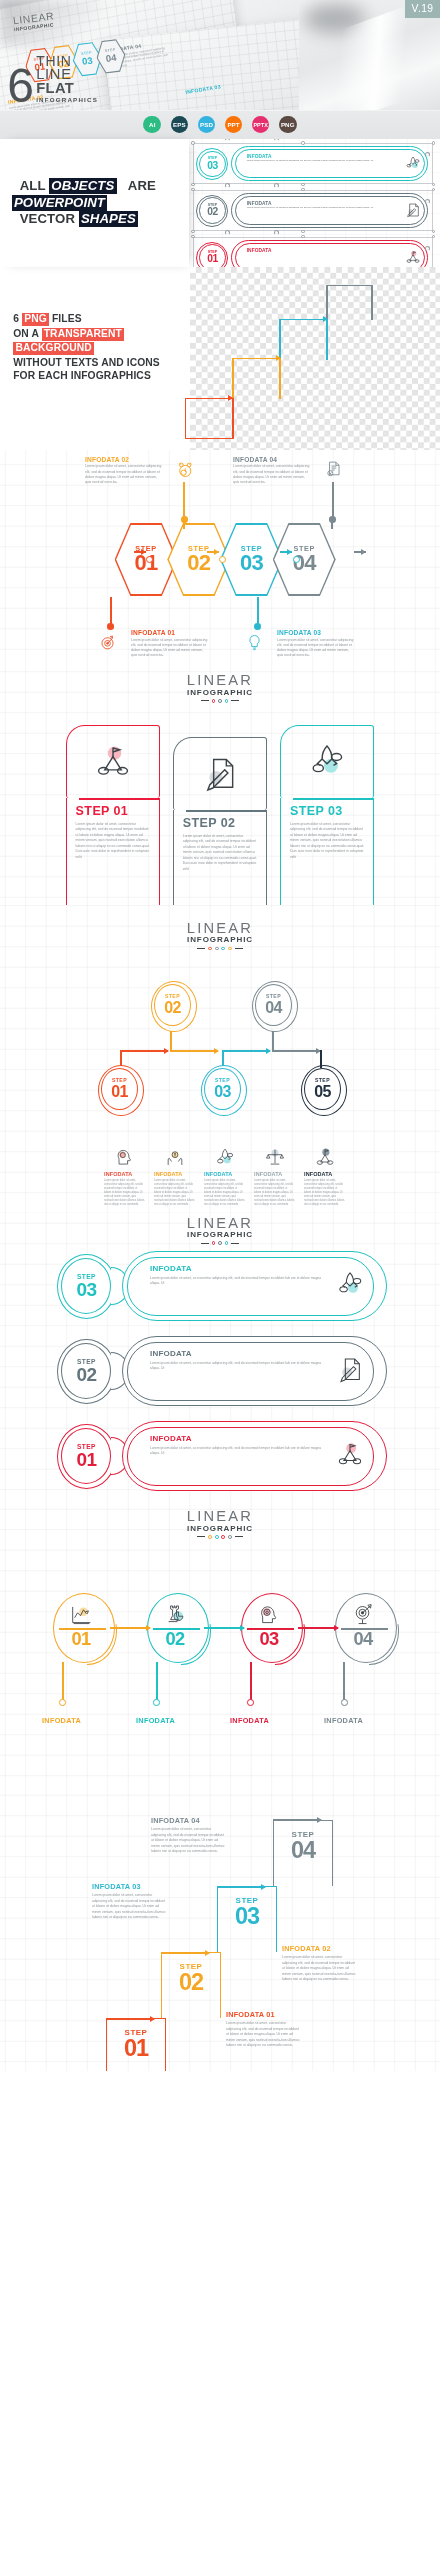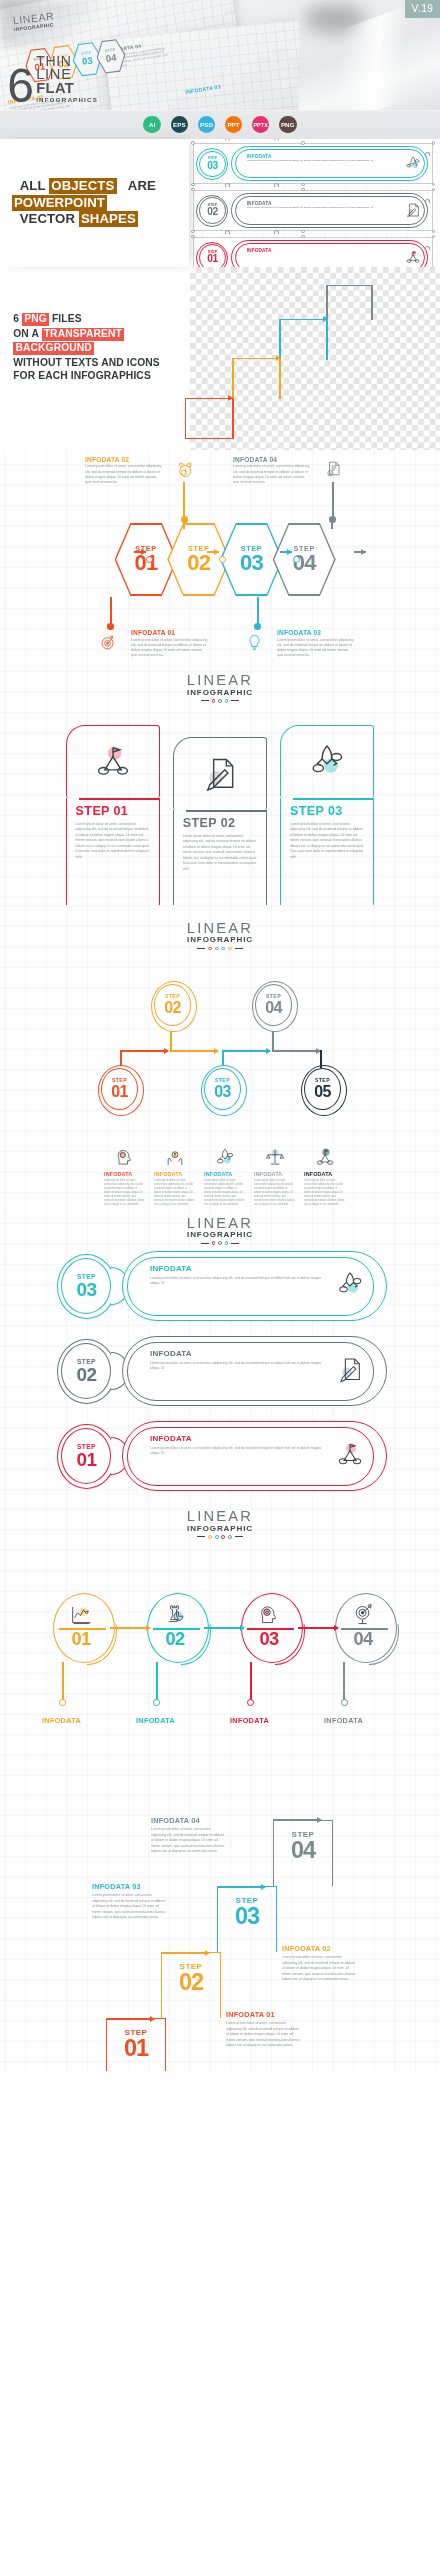--- a/index.html
+++ b/index.html
@@ -136,21 +136,21 @@
   }
   #badges .b.px { font-size:5.4px; }
 
   
   #ppt { height:128px; display:flex; }
   #ppt .left { width:189px; background:#fff; position:relative;
                display:flex; align-items:center; padding-left:11.7px; z-index:2;
                box-shadow:4.4px 0 10.3px -4.4px rgba(0,0,0,.22); }
   #ppt .left .lines div { line-height:1.16; margin-bottom:0.7px; }
   #ppt .hl {
-    background:#a16207; color:#fff; padding:0 2.2px 0.7px 2.2px; display:inline-block;
+    background:#0f172a; color:#fff; padding:0 2.2px 0.7px 2.2px; display:inline-block;font-style:italic;
   }
   #ppt .plain { color:#34393c;margin-left:8px; }
   #ppt .ln { font-size:13.2px; font-weight:700; letter-spacing:0.1px; }
   #ppt .right { flex:1; position:relative; background:#fff; overflow:hidden; }
 
   
   .selbox { position:absolute; border:0.7px solid #c9cdd1; }
   .hdl { position:absolute; width:3.4px; height:3.4px; border-radius:50%;
          background:#fff; border:0.7px solid #9aa0a5; }
   .rot { position:absolute; width:5.1px; height:5.1px; border:0.7px solid #9aa0a5;

